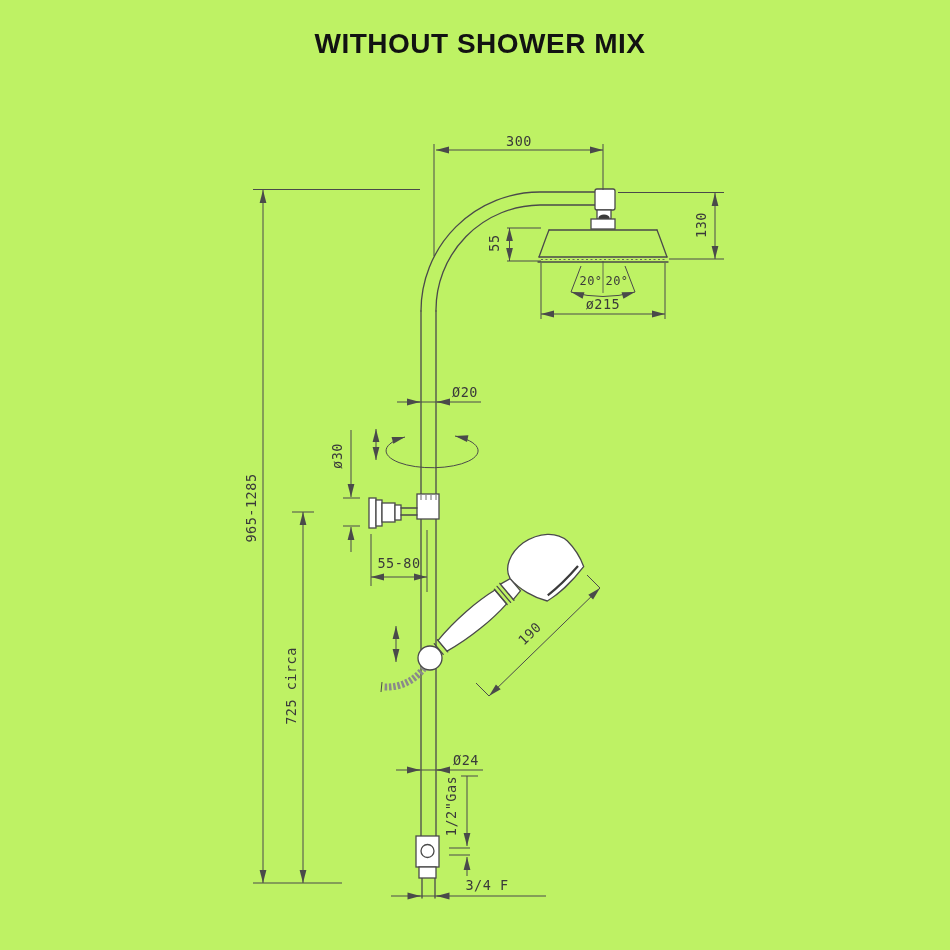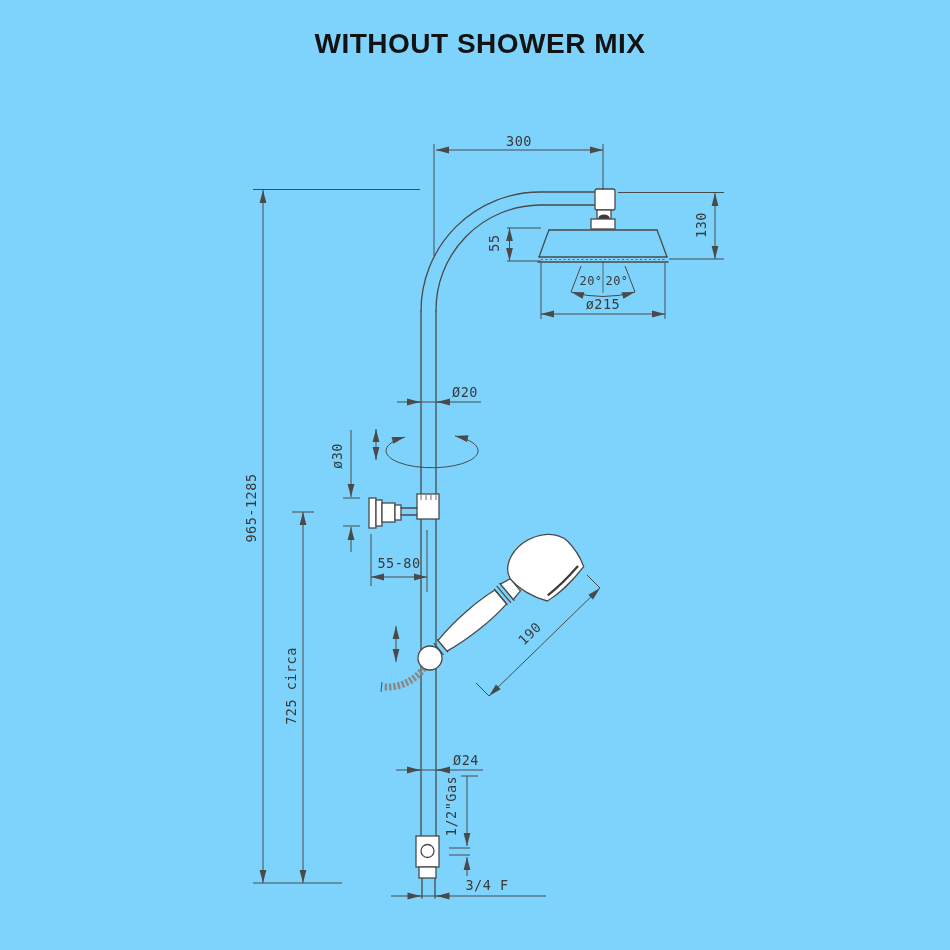--- a/index.html
+++ b/index.html
@@ -1,16 +1,16 @@
 <!DOCTYPE html>
 <html><head>
 <meta charset="utf-8">
 <style>
   html,body{margin:0;padding:0;background:#fff;}
-  .page{position:relative;width:950px;height:950px;background:#7dd3fc;outline:1px solid #ececec;overflow:hidden;
+  .page{position:relative;width:950px;height:950px;background:#bef264;outline:1px solid #ececec;overflow:hidden;
         font-family:"Liberation Sans", sans-serif;}
   svg{position:absolute;left:0;top:0;}
   .ln{stroke:#4a4a4a;fill:none;stroke-width:1.3;stroke-linecap:round;}
   .wf{stroke:#4a4a4a;fill:#ffffff;stroke-width:1.3;}
   .dk{fill:#3a3a3a;stroke:none;}
   .dim{stroke:#4a4a4a;fill:none;stroke-width:1;}
   .thin{stroke:#4a4a4a;fill:none;stroke-width:0.8;}
   .hose{stroke:#8a8a8a;fill:none;stroke-width:7;stroke-dasharray:2.5 1.8;}
   .rim2{stroke:#3a3a3a;fill:none;stroke-width:2.2;}
   text{font-family:"DejaVu Sans Mono", monospace;fill:#3a3a3a;font-size:13.5px;letter-spacing:0.5px;}

